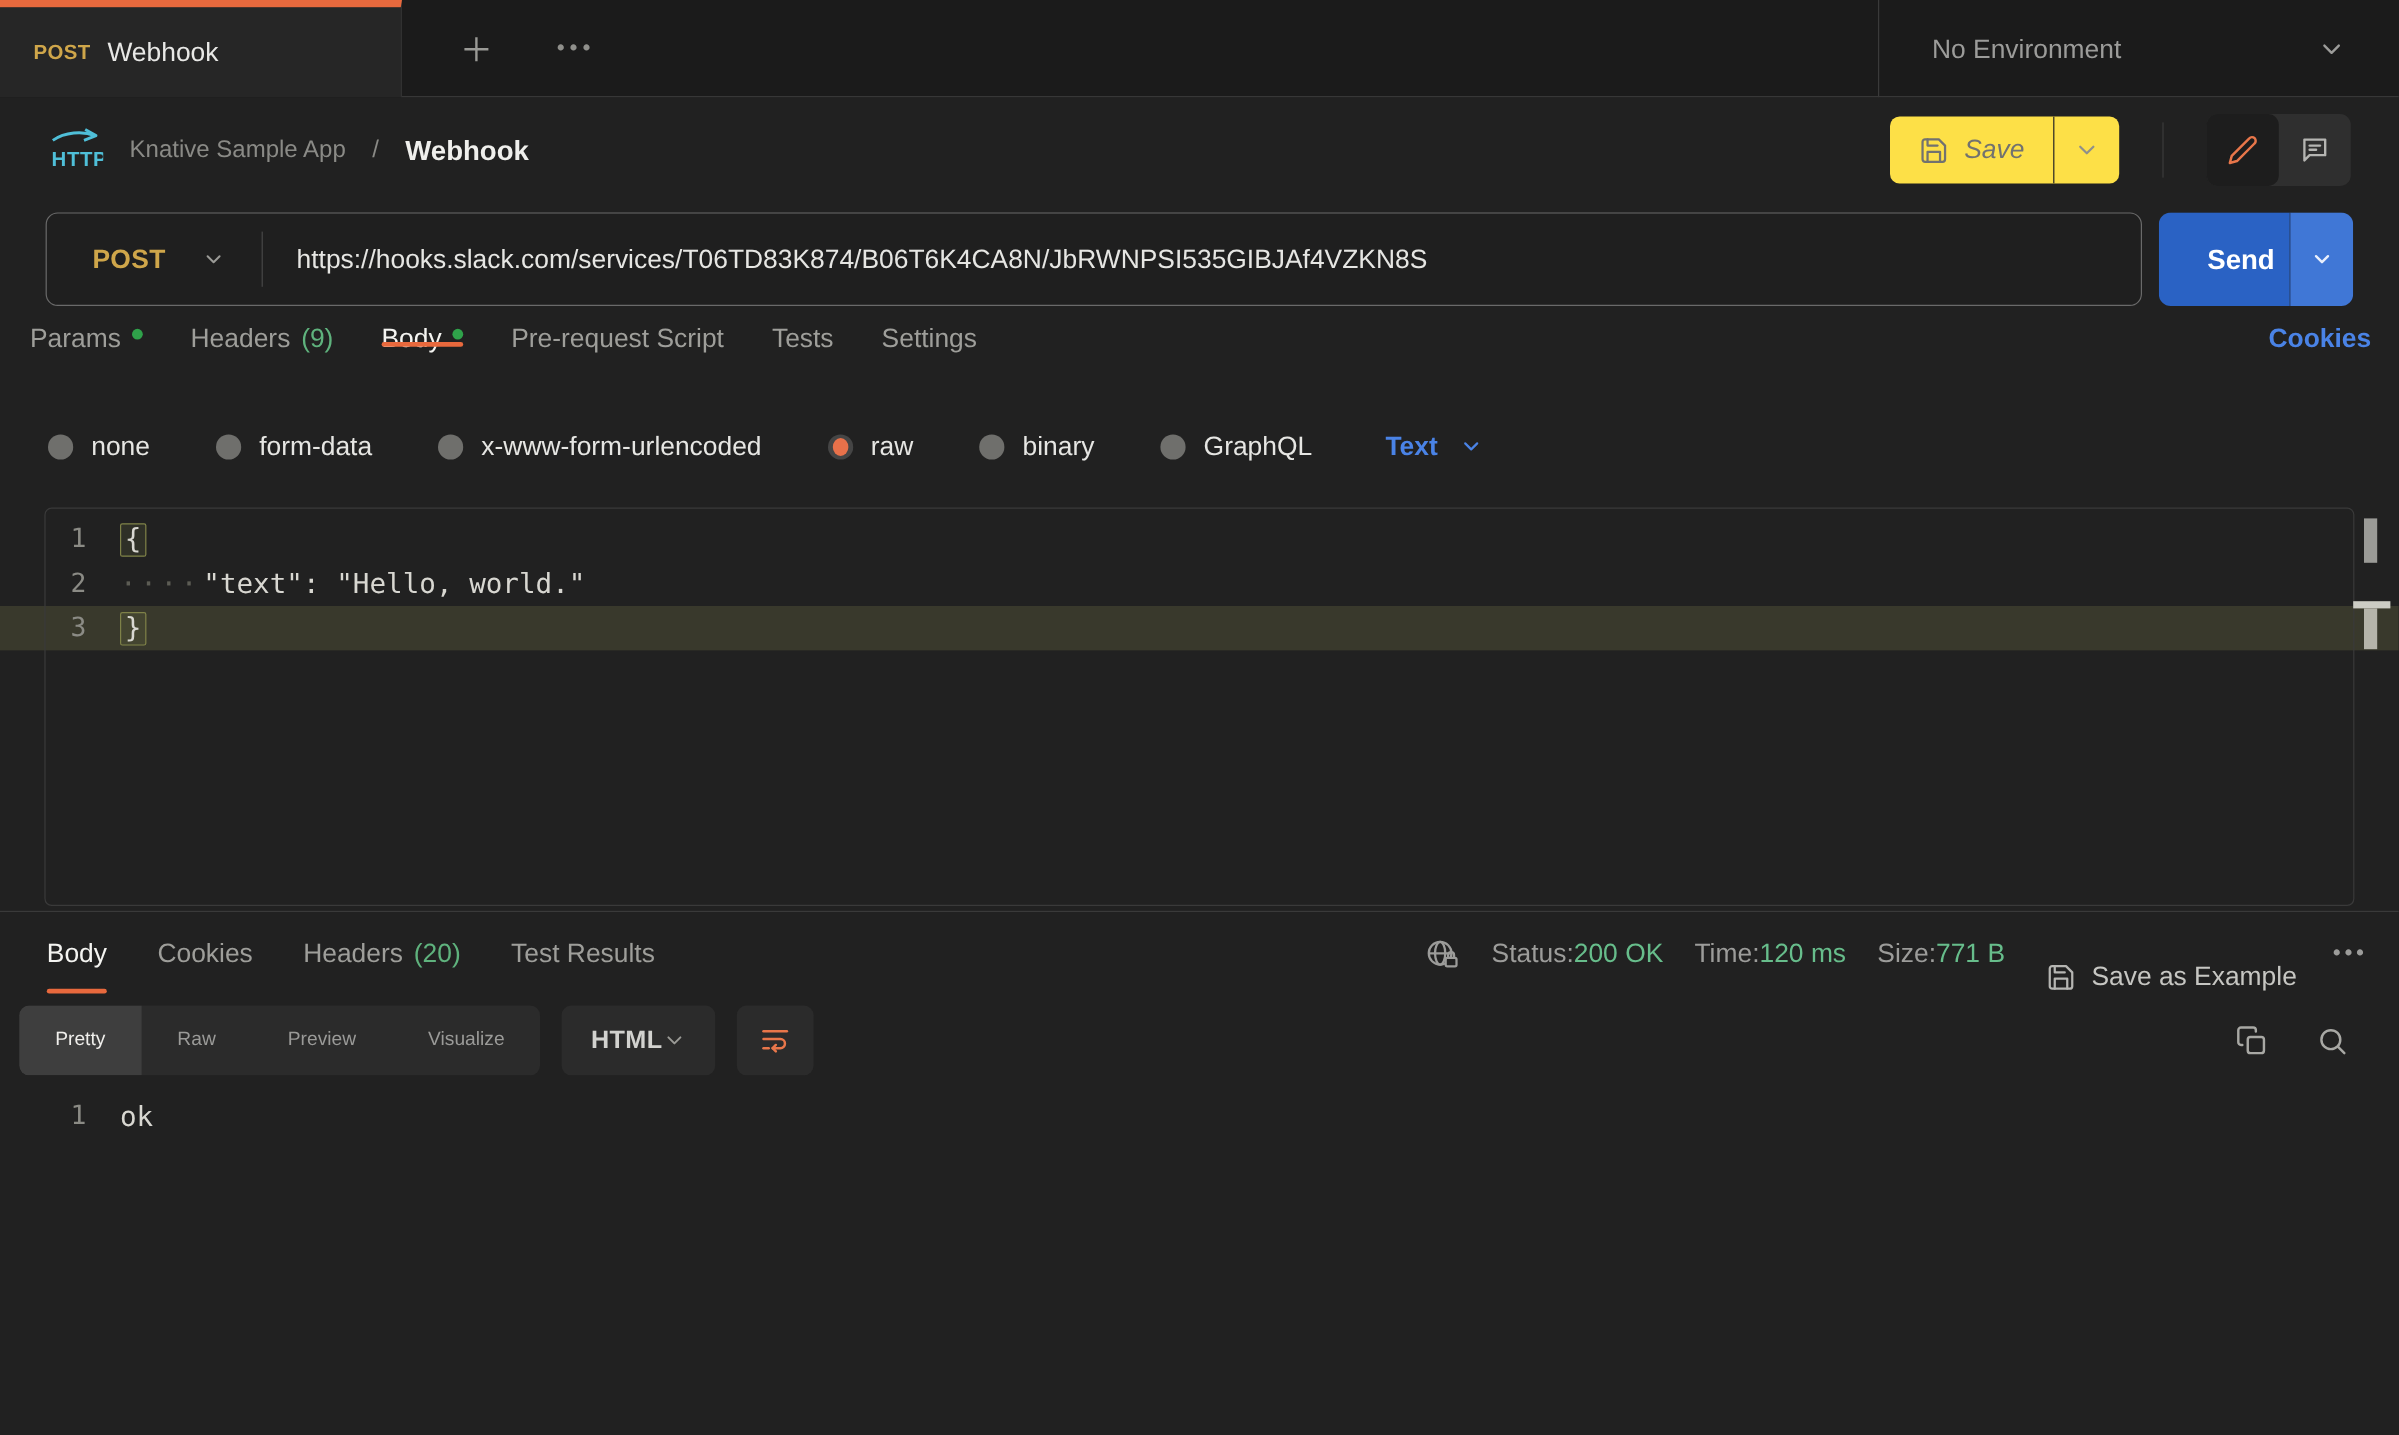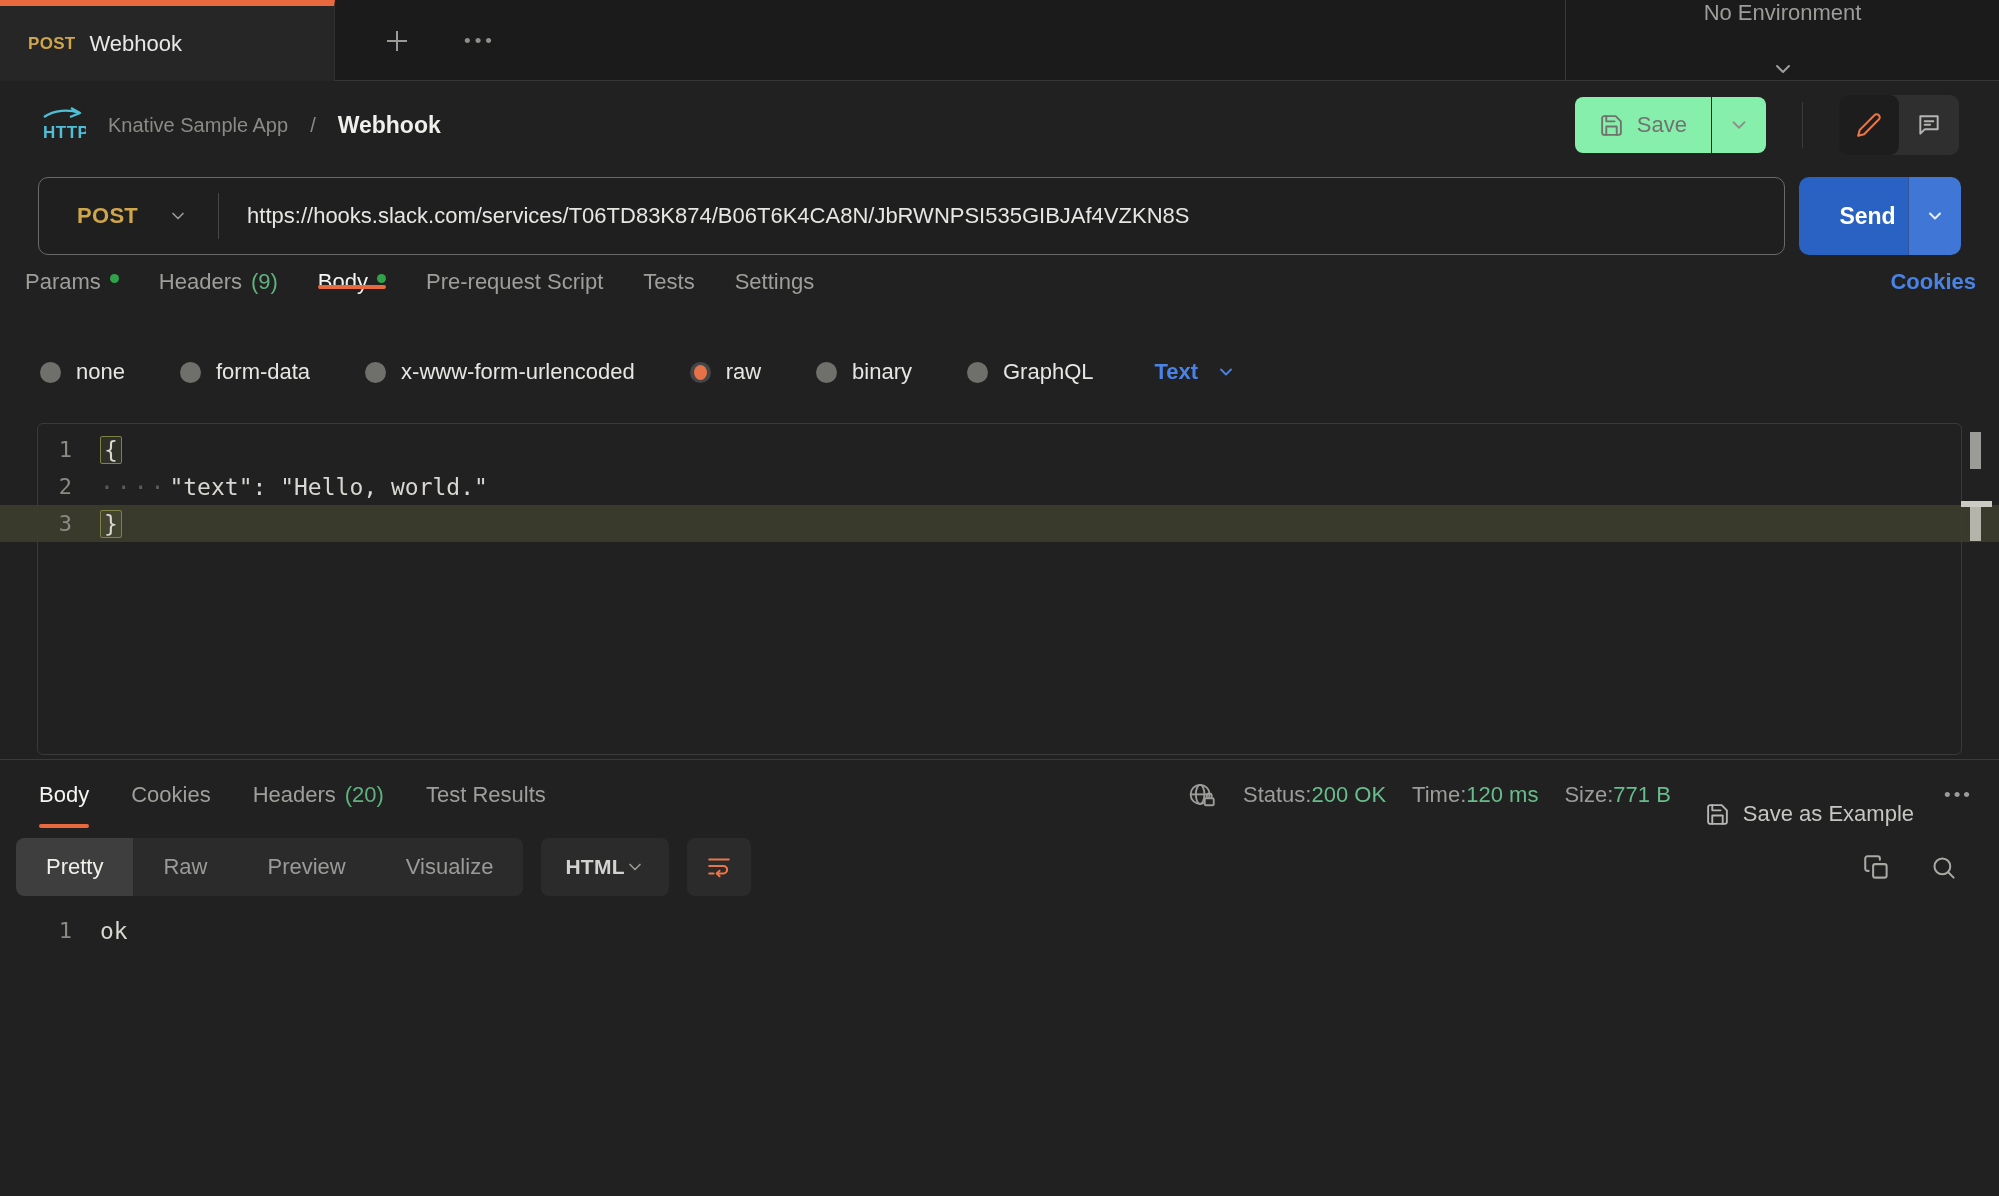--- a/index.html
+++ b/index.html
@@ -13,28 +13,28 @@
   .tabbar{position:relative;height:81px;background:#1b1b1b;display:flex;align-items:stretch;}
   .tabbar::after{content:"";position:absolute;left:335px;right:0;bottom:0;height:1px;background:#373737;}
   .tab-active{width:335px;box-sizing:border-box;background:#262626;border-top:6px solid #E8693D;
     border-right:1px solid #313131;display:flex;align-items:center;gap:14px;padding:0 28px;}
   .tab-method{color:#CFA64A;font-size:17px;font-weight:700;letter-spacing:.3px;}
   .tab-title{color:#e8e8e6;font-size:22px;}
   .bar-btn{display:flex;align-items:center;justify-content:center;color:#9a9a96;background:none;border:none;cursor:pointer;}
   .plus-btn{margin-left:32px;width:60px;}
   .more-btn{margin-left:18px;width:70px;font-size:19px;letter-spacing:4px;color:#8f8f8b;}
   .env-box{margin-left:auto;width:434px;box-sizing:border-box;border-left:1px solid #3a3a3a;
-    display:flex;align-items:center;justify-content:space-between;padding:0 44px;cursor:pointer;flex-direction:column;}
+    display:flex;align-items:center;justify-content:space-between;padding:0 44px;cursor:pointer;}
   .env-label{color:#9c9c9a;font-size:22px;}
   
   .crumb-row{height:88px;display:flex;align-items:center;padding:0 40px;gap:22px;}
   .crumb-dim{color:#8a8a86;font-size:20px;}
   .crumb-cur{color:#efefec;font-size:23px;font-weight:700;}
   .crumb-right{margin-left:auto;display:flex;align-items:center;}
-  .save-group{height:56px;background:#86efac;border-radius:8px;display:flex;overflow:hidden;cursor:pointer;}
+  .save-group{height:56px;background:#fde047;border-radius:8px;display:flex;overflow:hidden;cursor:pointer;font-style:italic;}
   .save-main{display:flex;align-items:center;gap:13px;padding:0 24px;color:#72726f;font-size:22px;}
   .save-caret{width:54px;display:flex;align-items:center;justify-content:center;border-left:1px solid #232323;color:#8f8f8b;}
   .vdiv{width:1px;height:46px;background:#3a3a3a;margin:0 36px;}
   .icon-pair{height:60px;background:#2f2f2f;border-radius:9px;display:flex;align-items:center;padding:0;}
   .pair-cell{width:60px;height:60px;display:flex;align-items:center;justify-content:center;cursor:pointer;border-radius:9px;}
   .pair-cell.pressed{background:#1d1d1d;}
   
   .url-row{margin:8px 38px 0;display:flex;gap:14px;height:78px;}
   .url-input{flex:1;box-sizing:border-box;border:1px solid #6a6a6a;border-radius:10px;background:#1f1f1f;
     display:flex;align-items:center;overflow:hidden;}
@@ -82,21 +82,21 @@
   .resp-tab.active{color:#f4f4f1;}
   .resp-tab.active::after{content:"";position:absolute;left:21px;right:21px;bottom:2px;height:4px;border-radius:2px;background:#E8693D;}
   .resp-meta{margin-left:auto;display:flex;align-items:center;gap:14px;font-size:22px;color:#9c9c9a;padding-right:8px;}
   .meta-pair{display:flex;align-items:center;gap:0;margin-left:12px;}
   .meta-green{color:#67BD8B;}
   .saveex{display:flex;align-items:center;gap:13px;color:#c6c6c2;margin-left:20px;cursor:pointer;margin-top:38px;}
   .resp-more{color:#9c9c9a;font-size:19px;letter-spacing:3px;margin-left:16px;cursor:pointer;}
   
   .resp-toolbar{display:flex;align-items:center;margin-top:8px;padding:0 16px;gap:18px;}
   .seg{display:flex;background:#2b2b2b;border-radius:8px;height:58px;overflow:hidden;}
-  .seg-cell{display:flex;align-items:center;padding:0 30px;color:#9a9a98;font-size:22px;cursor:pointer;}
+  .seg-cell{display:flex;align-items:center;padding:0 30px;color:#9a9a98;font-size:16px;cursor:pointer;}
   .seg-cell.active{background:#3e3e3e;color:#f0efec;border-radius:8px 0 0 8px;}
   .fmt-pill{display:flex;align-items:center;background:#2b2b2b;border-radius:8px;height:58px;padding:0 24px;cursor:pointer;}
   .fmt-label{color:#d2d2cf;font-size:21px;font-weight:600;letter-spacing:.3px;}
   .wrap-btn{width:64px;height:58px;background:#2b2b2b;border-radius:8px;display:flex;align-items:center;justify-content:center;cursor:pointer;}
   .resp-right{margin-left:auto;display:flex;align-items:center;gap:40px;padding-right:26px;}
   .tool-icon{color:#a8a8a4;cursor:pointer;background:none;border:none;padding:0;}
   
   .resp-content{margin-top:16px;}
 </style>
 </head>

